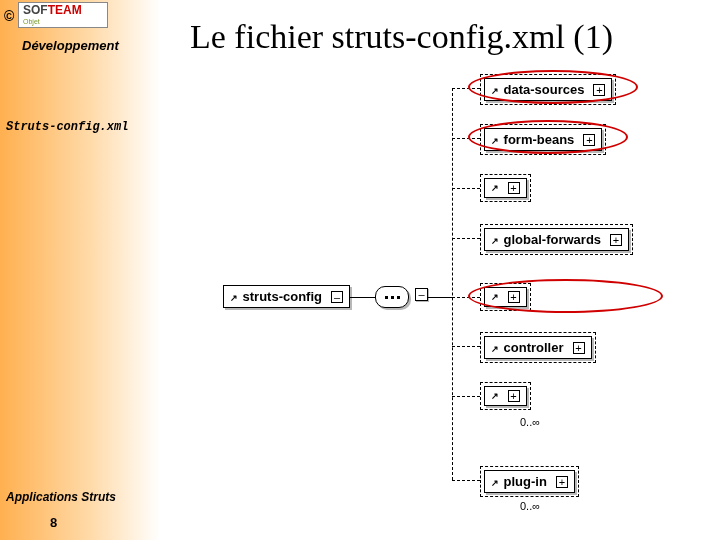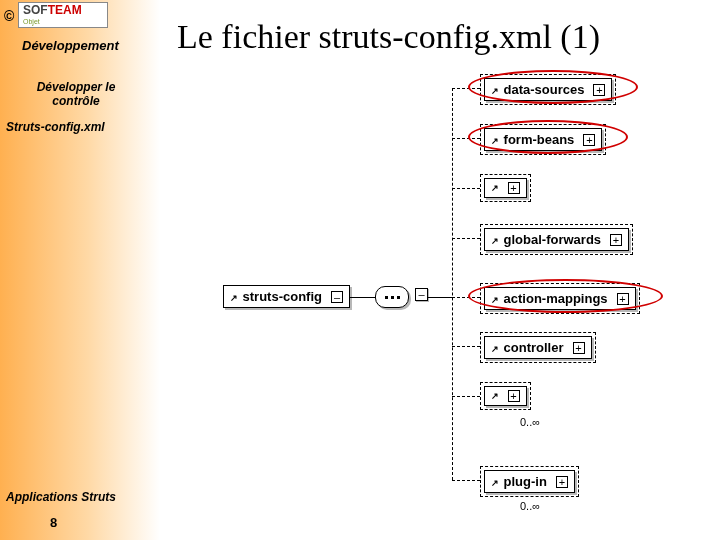--- a/index.html
+++ b/index.html
@@ -5,24 +5,24 @@
   * { margin:0; padding:0; box-sizing:border-box; }
   body { width:720px; height:540px; font-family:Arial,Helvetica,sans-serif; position:relative; background:#fff; overflow:hidden; }
   .sidebar { position:absolute; left:0; top:0; width:160px; height:540px; background:linear-gradient(to right,#ffb050 0%,#ffd9a6 55%,#ffffff 100%); }
   .copyright { position:absolute; left:4px; top:8px; font-size:14px; font-weight:bold; color:#000; }
   .logo { position:absolute; left:18px; top:2px; width:90px; height:26px; border:1px solid #888; background:#fff; padding:2px 4px; font-size:10px; line-height:10px; }
   .logo .brand { font-weight:bold; font-size:12px; color:#444; }
   .logo .red { color:#c00; }
   .logo .tag { color:#7a9a2a; font-size:7px; }
   .sb-head { position:absolute; left:22px; top:38px; font-style:italic; font-weight:bold; font-size:13px; }
   .sb-sub1 { position:absolute; left:6px; top:80px; font-style:italic; font-weight:bold; font-size:12px; text-align:center; width:140px; line-height:14px; }
-  .sb-sub2 { position:absolute; left:6px; top:120px; font-style:italic; font-weight:bold; font-size:12px; }
+  .sb-sub2 { position:absolute; left:6px; top:120px; font-style:italic; font-weight:bold; font-size:12px;font-family:Liberation Mono, monospace; }
   .sb-foot { position:absolute; left:6px; top:490px; font-style:italic; font-weight:bold; font-size:12px; }
   .sb-page { position:absolute; left:50px; top:515px; font-weight:bold; font-size:13px; }
-  .title { position:absolute; left:177px; top:18px; font-family:"Times New Roman",Times,serif; font-size:34px; color:#000; white-space:nowrap; }
+  .title { position:absolute; left:190px; top:18px; font-family:"Times New Roman",Times,serif; font-size:34px; color:#000; white-space:nowrap; }
   .diagram { position:absolute; left:210px; top:70px; width:500px; height:430px; }
   .node { position:absolute; border:1px solid #000; background:#fff; box-shadow:2px 2px 0 #b8b8b8; padding:3px 6px 3px 6px; font-family:Arial,sans-serif; font-weight:bold; font-size:13px; display:flex; align-items:center; gap:5px; white-space:nowrap; }
   .node .arrow { font-size:9px; line-height:9px; align-self:flex-end; margin-bottom:1px; }
   .toggle { display:inline-block; width:12px; height:12px; border:1px solid #000; font-size:11px; line-height:10px; text-align:center; font-weight:normal; margin-left:4px; }
   .dashwrap { position:absolute; border:1.5px dashed #000; padding:3px; }
   .root { left:13px; top:215px; }
   .seqbox { position:absolute; left:165px; top:216px; width:34px; height:22px; border:1px solid #000; border-radius:10px; box-shadow:2px 2px 0 #b8b8b8; background:#fff; display:flex; align-items:center; justify-content:center; gap:3px; }
   .seqbox span { width:3px; height:3px; background:#000; }
   .sline { position:absolute; background:#000; height:1px; }
   .vline { position:absolute; border-left:1.5px dashed #000; width:0; }
@@ -34,23 +34,20 @@
 </head>
 <body>
 
 <div class="sidebar">
   <div class="copyright">©</div>
   <div class="logo">
     <span class="brand"><span>SOF</span><span class="red">TEAM</span></span><br>
     <span class="tag">Objet</span>
   </div>
   <div class="sb-head">Développement</div>
-  <div class="sb-sub1">
-    <span>Développer le</span><br><span>contrôle</span>
-  </div>
   <div class="sb-sub2">Struts-config.xml</div>
   <div class="sb-foot">Applications Struts</div>
   <div class="sb-page">8</div>
 </div>
 
 <div class="title">Le fichier struts-config.xml (1)</div>
 
 <div class="diagram">
 
   <div class="node root">
@@ -102,21 +99,20 @@
       <span class="arrow">↗</span>
       <span>global-forwards</span>
       <span class="toggle">+</span>
     </div>
   </div>
 
   <div class="hdash" style="left:242px; top:227px; width:28px;"></div>
   <div class="dashwrap" style="left:270px; top:213px;">
     <div class="node" style="position:relative">
       <span class="arrow">↗</span>
-      <span>action-mappings</span>
       <span class="toggle">+</span>
     </div>
   </div>
 
   <div class="hdash" style="left:242px; top:276px; width:28px;"></div>
   <div class="dashwrap" style="left:270px; top:262px;">
     <div class="node" style="position:relative">
       <span class="arrow">↗</span>
       <span>controller</span>
       <span class="toggle">+</span>

